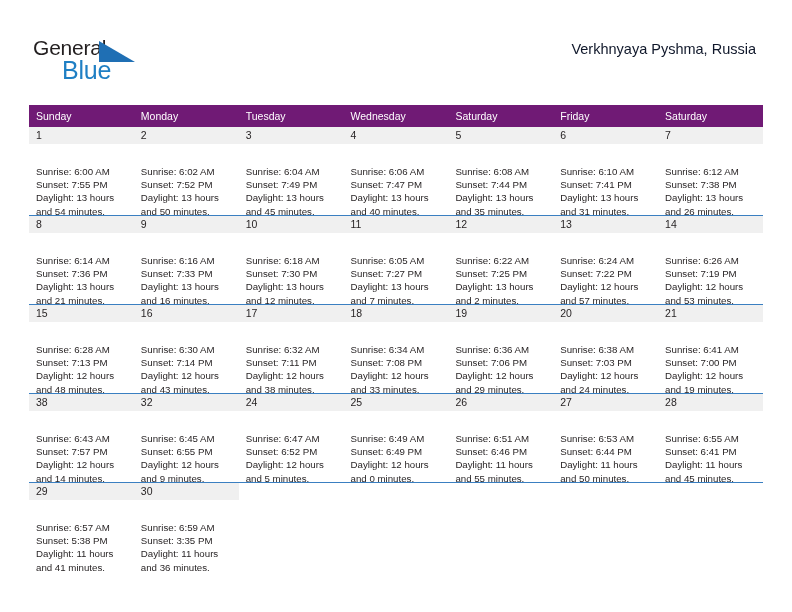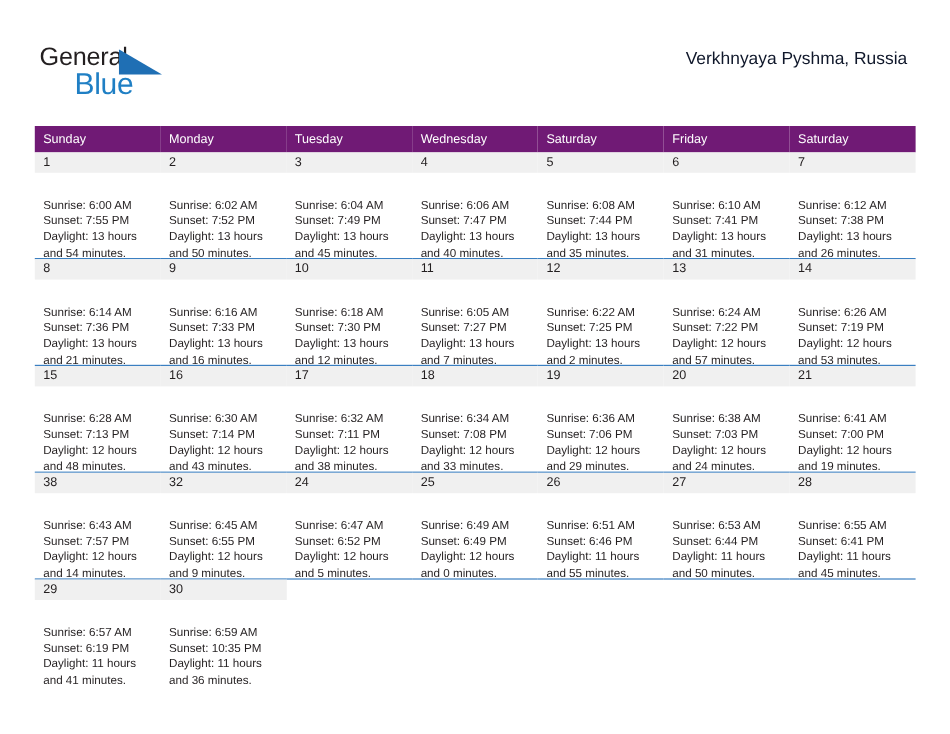--- a/index.html
+++ b/index.html
@@ -495,32 +495,32 @@
           </div>
         </td>
       </tr>
 
       <tr class="weekrow">
         <td>
           <div class="cell filled">
             <div class="daynum-bar">29</div>
             <div class="cell-body">
               <div>Sunrise: 6:57 AM</div>
-              <div>Sunset: 6:19 PM</div>
+              <div>Sunset: 5:38 PM</div>
               <div>Daylight: 11 hours</div>
               <div>and 41 minutes.</div>
             </div>
           </div>
         </td>
         <td>
           <div class="cell filled">
             <div class="daynum-bar">30</div>
             <div class="cell-body">
               <div>Sunrise: 6:59 AM</div>
-              <div>Sunset: 10:35 PM</div>
+              <div>Sunset: 3:35 PM</div>
               <div>Daylight: 11 hours</div>
               <div>and 36 minutes.</div>
             </div>
           </div>
         </td>
         <td>
           <div class="cell empty">
             <div class="daynum-bar"></div>
           </div>
         </td>

